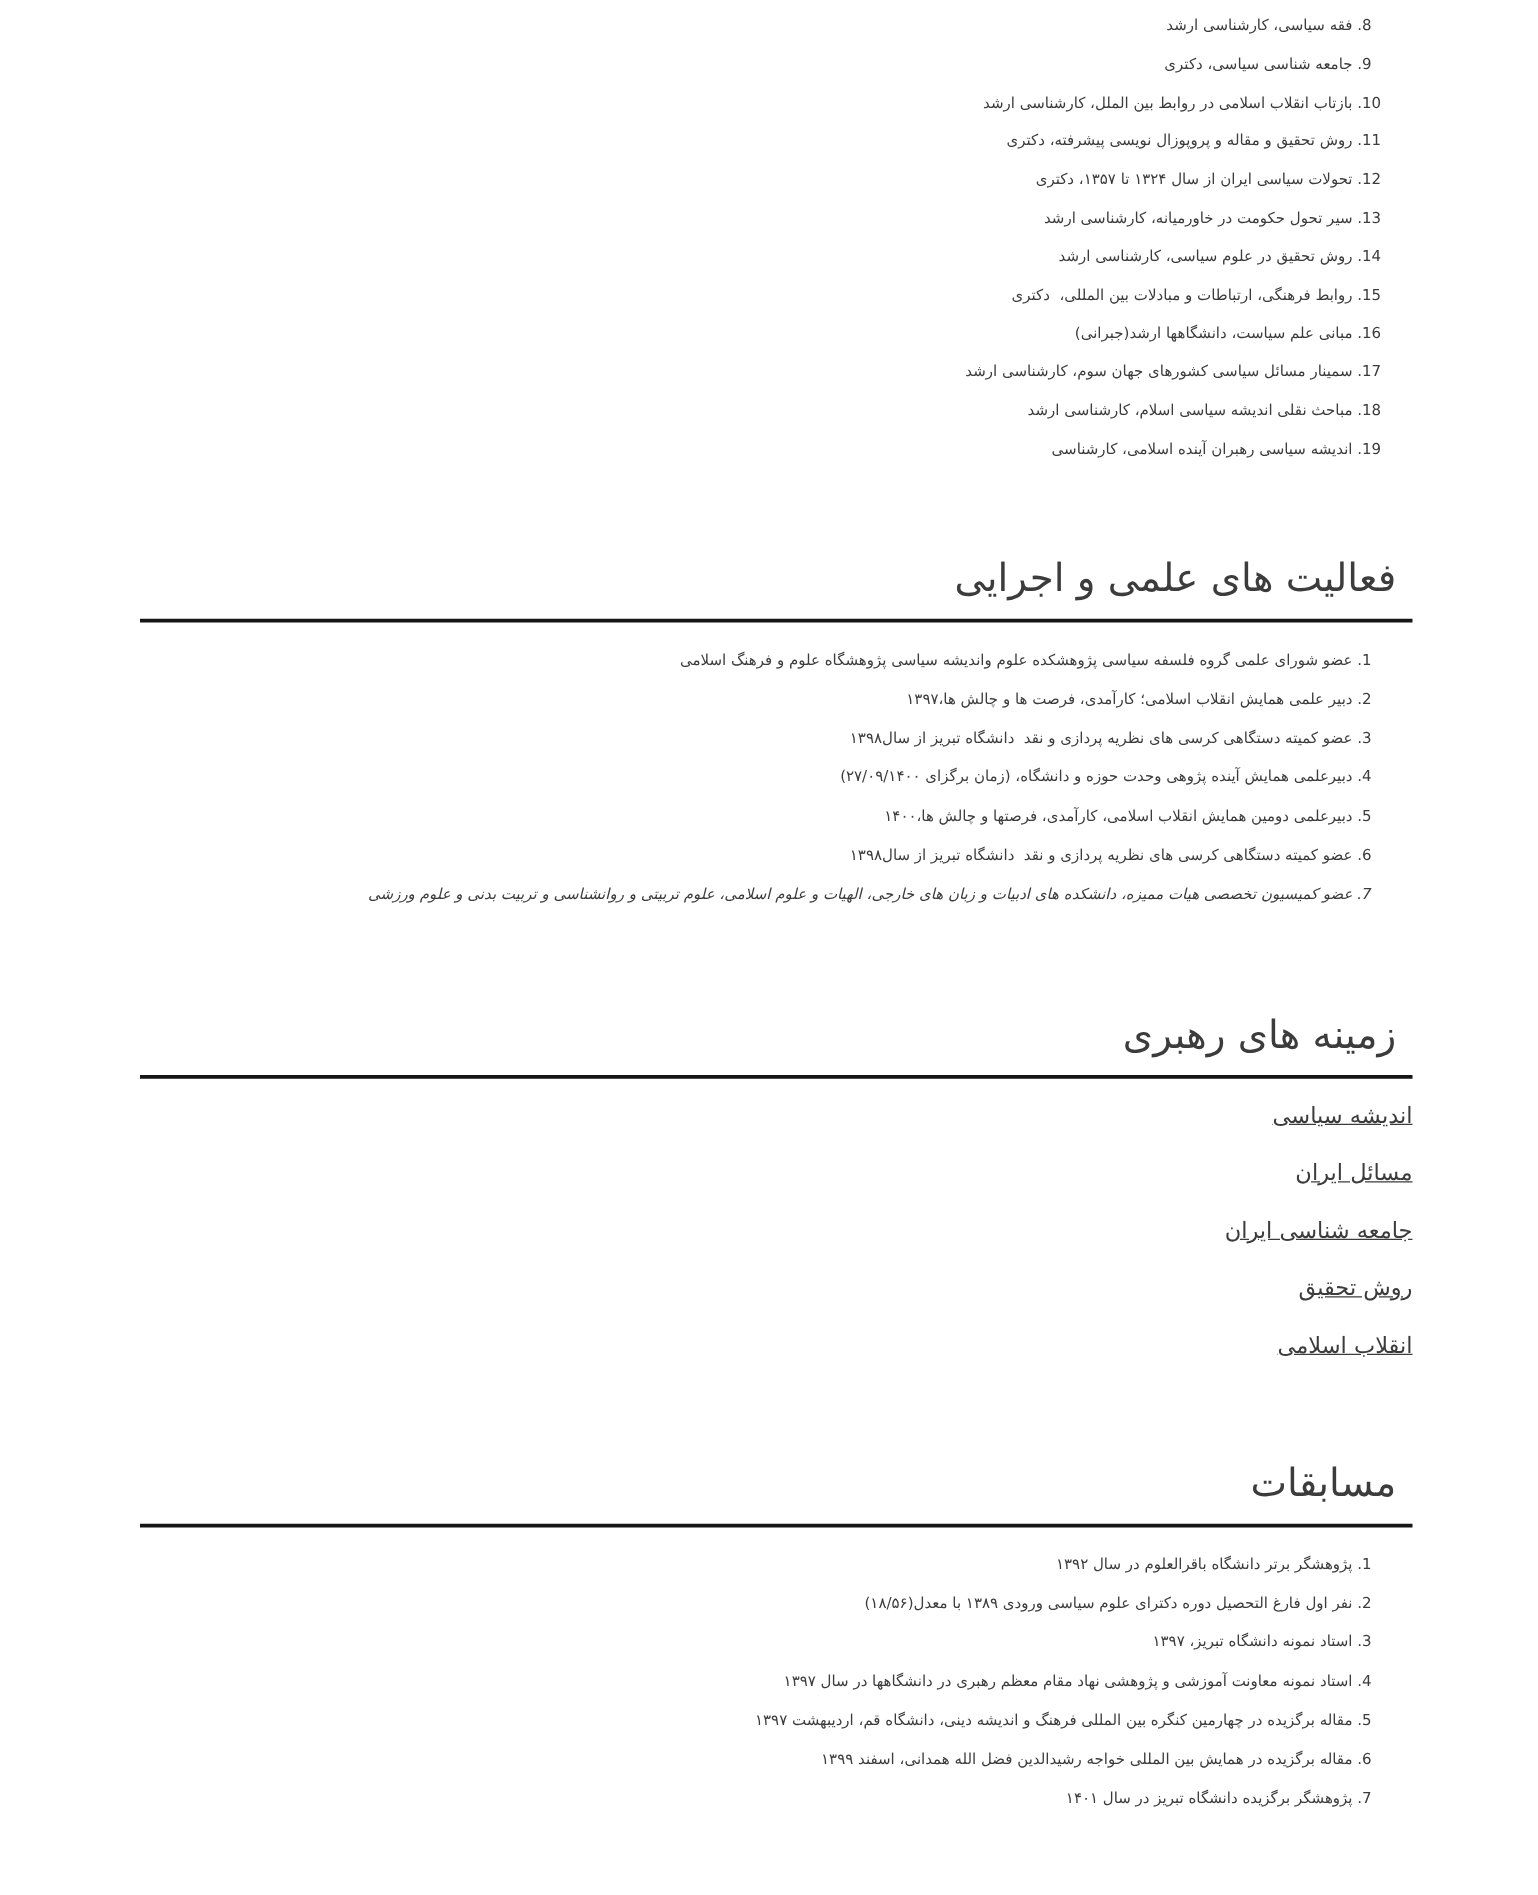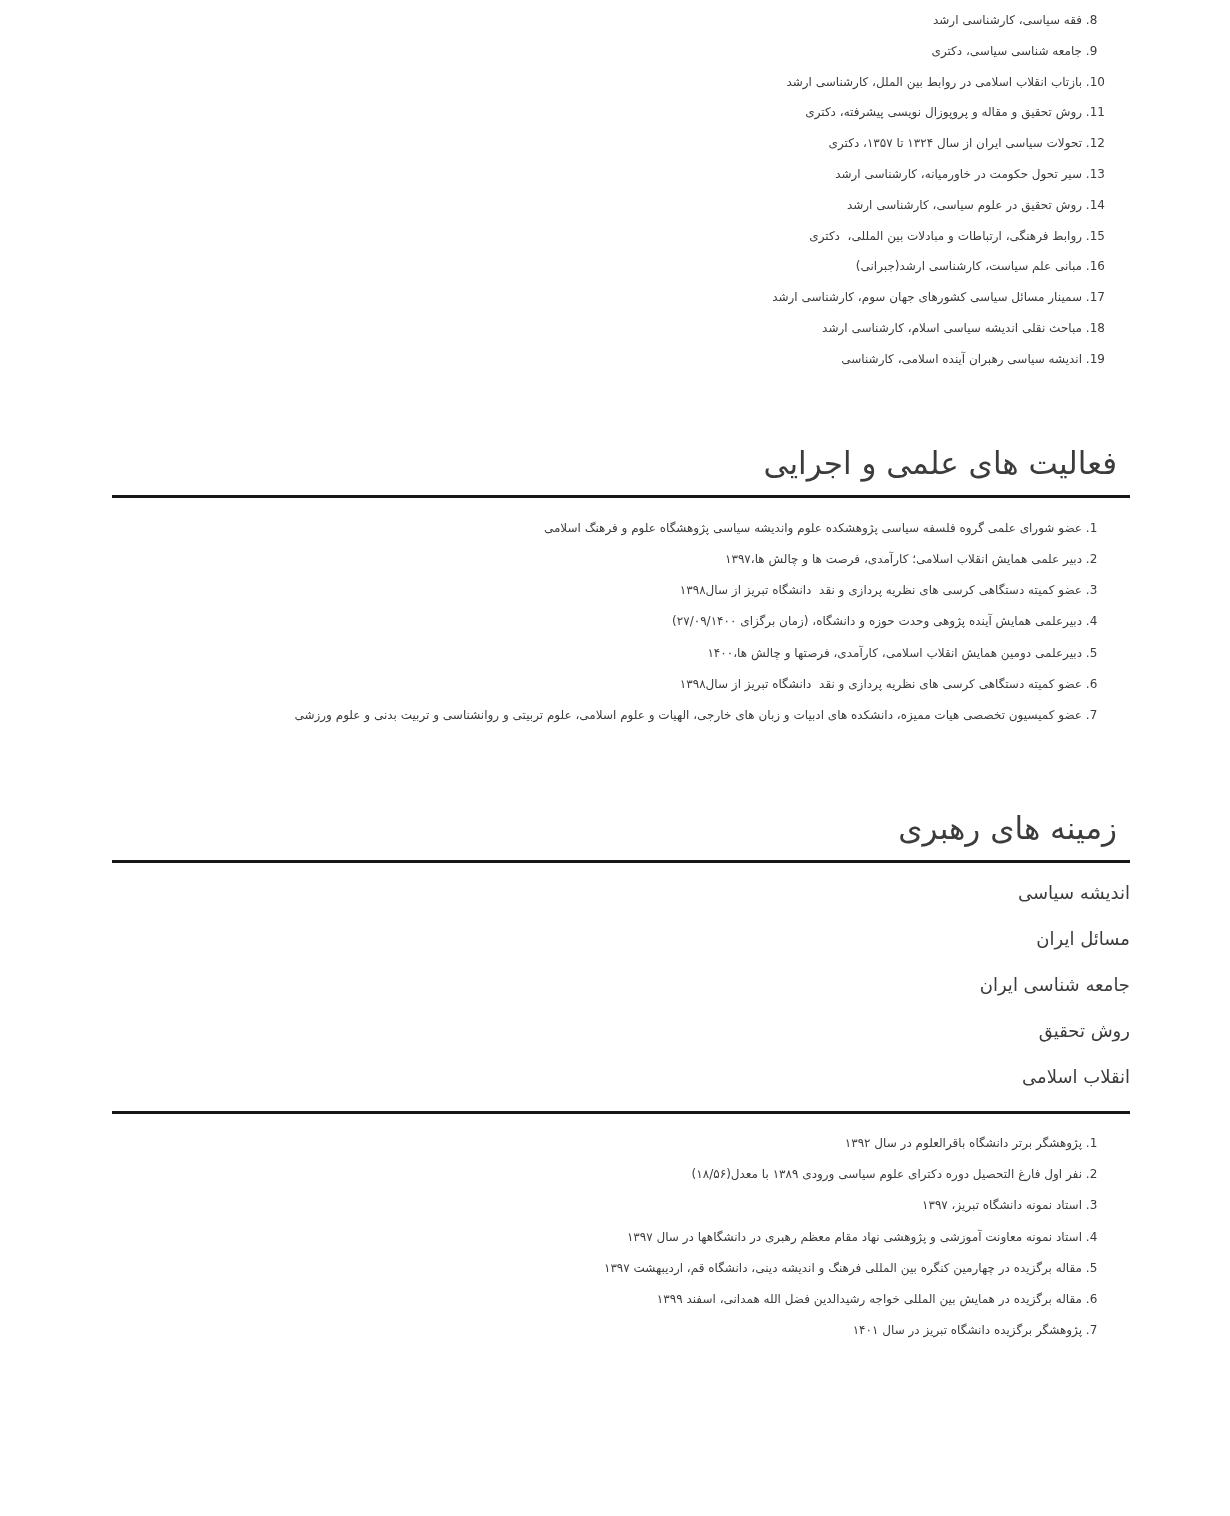--- a/index.html
+++ b/index.html
@@ -23,20 +23,21 @@
     margin: 0;
     padding: 0 48px 0 0;
     font-size: 12px;
     line-height: 30.8px;
     list-style: decimal;
   }
   ol.num-list li {
     white-space: pre-wrap; 
   }
   ol.num-list li.italic {
+    font-style: italic;
     text-align: right;
   }
   h2.section-title {
     margin: 0;
     padding: 0 13px 0 0;
     font-size: 31px;
     font-weight: 400;
     line-height: 40px;
     color: #3c3c3c;
     text-align: right;
@@ -49,39 +50,40 @@
   }
   section.activities h2.section-title { margin-top: 68px; }
   section.activities ol.num-list { margin-top: 15px; line-height: 31.3px; }
   section.teaching h2.section-title { margin-top: 76px; }
   .plain-list { margin-top: 18px; font-size: 18px; }
   .plain-list .teach-item {
     line-height: 24px;
     margin-bottom: 22px;
     text-align: right;
     white-space: pre-wrap;
+    text-decoration: underline;
   }
   section.competitions h2.section-title { margin-top: 78px; }
   section.competitions ol.num-list { margin-top: 14px; line-height: 31.3px; }
 </style>
 </head>
 <body>
 
 <main class="page">
 
   <ol class="num-list courses" start="8">
       <li>فقه سیاسی، کارشناسی ارشد</li>
       <li>جامعه شناسی سیاسی، دکتری</li>
       <li>بازتاب انقلاب اسلامی در روابط بین الملل، کارشناسی ارشد</li>
       <li>روش تحقیق و مقاله و پروپوزال نویسی پیشرفته، دکتری</li>
       <li>تحولات سیاسی ایران از سال ۱۳۲۴ تا ۱۳۵۷، دکتری</li>
       <li>سیر تحول حکومت در خاورمیانه، کارشناسی ارشد</li>
       <li>روش تحقیق در علوم سیاسی، کارشناسی ارشد</li>
       <li>روابط فرهنگی، ارتباطات و مبادلات بین المللی،  دکتری</li>
-      <li>مبانی علم سیاست، کارشناسی ارشد(جبرانی)</li>
+      <li>مبانی علم سیاست، دانشگاهها ارشد(جبرانی)</li>
       <li>سمینار مسائل سیاسی کشورهای جهان سوم، کارشناسی ارشد</li>
       <li>مباحث نقلی اندیشه سیاسی اسلام، کارشناسی ارشد</li>
       <li>اندیشه سیاسی رهبران آینده اسلامی، کارشناسی</li>
     </ol>
 
   <section class="activities">
     <h2 class="section-title">فعالیت های علمی و اجرایی</h2>
     <hr class="section-rule">
     <ol class="num-list">
         <li>عضو شورای علمی گروه فلسفه سیاسی پژوهشکده علوم واندیشه سیاسی پژوهشگاه علوم و فرهنگ اسلامی</li>
@@ -100,20 +102,21 @@
     <div class="plain-list">
       <div class="teach-item">اندیشه سیاسی</div>
       <div class="teach-item">مسائل ایران</div>
       <div class="teach-item">جامعه شناسی ایران</div>
       <div class="teach-item">روش تحقیق</div>
       <div class="teach-item">انقلاب اسلامی</div>
     </div>
   </section>
 
   <section class="competitions">
+    <h2 class="section-title">مسابقات</h2>
     <hr class="section-rule">
     <ol class="num-list">
         <li>پژوهشگر برتر دانشگاه باقرالعلوم در سال ۱۳۹۲</li>
         <li>نفر اول فارغ التحصیل دوره دکترای علوم سیاسی ورودی ۱۳۸۹ با معدل(۱۸/۵۶)</li>
         <li>استاد نمونه دانشگاه تبریز، ۱۳۹۷</li>
         <li>استاد نمونه معاونت آموزشی و پژوهشی نهاد مقام معظم رهبری در دانشگاهها در سال ۱۳۹۷</li>
         <li>مقاله برگزیده در چهارمین کنگره بین المللی فرهنگ و اندیشه دینی، دانشگاه قم، اردیبهشت ۱۳۹۷</li>
         <li>مقاله برگزیده در همایش بین المللی خواجه رشیدالدین فضل الله همدانی، اسفند ۱۳۹۹</li>
         <li>پژوهشگر برگزیده دانشگاه تبریز در سال ۱۴۰۱</li>
       </ol>

